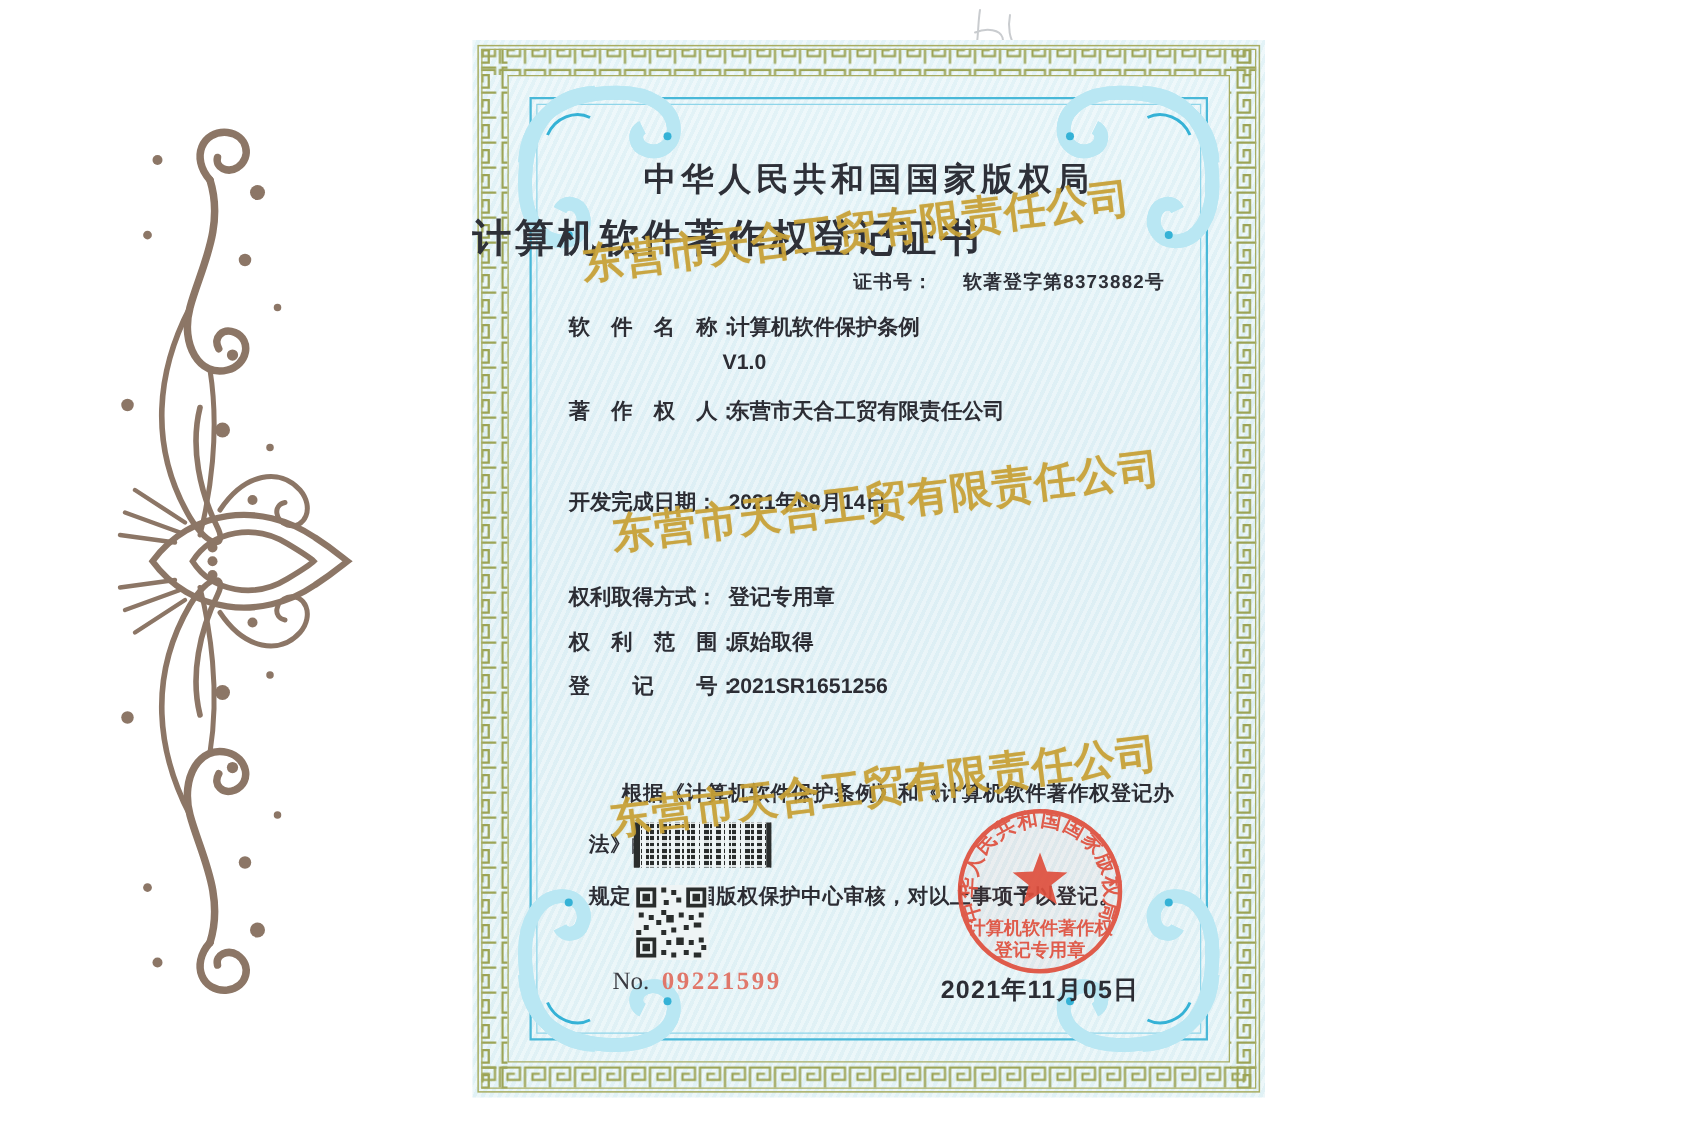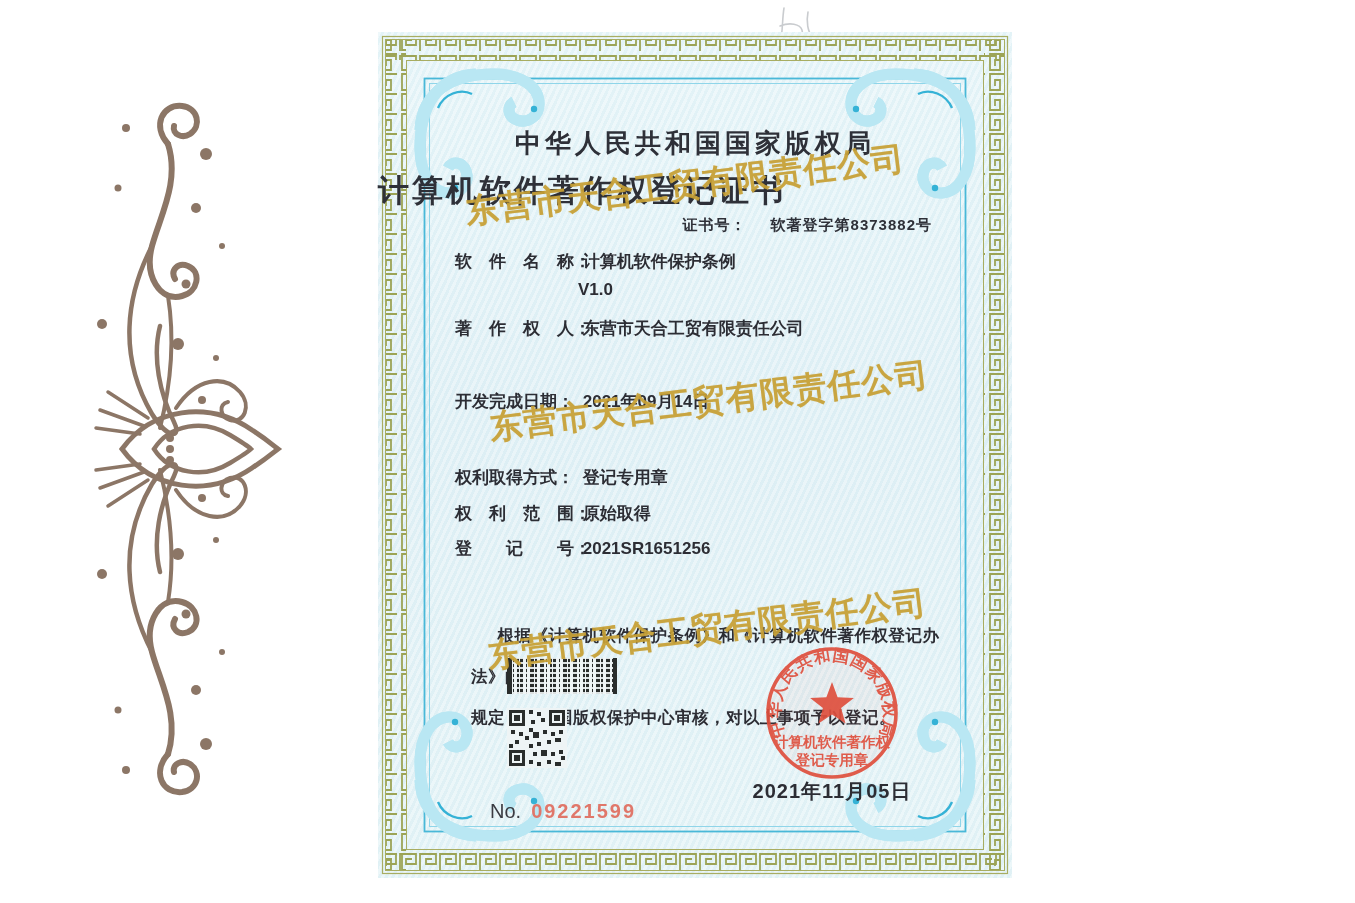--- a/index.html
+++ b/index.html
@@ -39,22 +39,22 @@
         #2a2d2c 0 4px, #eef4f5 4px 6px, #2a2d2c 6px 7px, #eef4f5 7px 10px,
         #2a2d2c 10px 12px,#eef4f5 12px 13px,#2a2d2c 13px 16px,#eef4f5 16px 19px,
         #2a2d2c 19px 20px,#eef4f5 20px 23px,#2a2d2c 23px 27px,#eef4f5 27px 28px,
         #2a2d2c 28px 30px,#eef4f5 30px 33px);
   }
   .barcode::before{content:"";position:absolute;left:0;top:0;width:5px;height:100%;background:#2a2d2c;}
   .barcode::after{content:"";position:absolute;right:0;top:0;width:4px;height:100%;background:#2a2d2c;}
 
   .qr{position:absolute;left:129px;top:676px;}
 
-  .serial{position:absolute;left:112px;top:768px;font-size:20px;color:#3a3b42;
-    font-family:Liberation Sans, sans-serif;}
+  .serial{position:absolute;left:112px;top:742px;font-size:20px;color:#3a3b42;
+    font-family:Liberation Serif, serif;}
   .serial .num{color:#e0776a;letter-spacing:2px;margin-left:10px;font-weight:bold;}
 
   .seal{position:absolute;left:384px;top:611px;}
   .seal-date{position:absolute;left:374px;top:746px;width:160px;text-align:center;
     font-size:20px;font-weight:bold;color:#2c2d34;letter-spacing:1px;}
 
   .wm{position:absolute;font-size:33px;font-weight:bold;letter-spacing:1px;white-space:nowrap;
     color:rgba(199,160,53,.90);transform-origin:left center;transform:rotate(-7deg);
     text-shadow:0 0 1px rgba(199,160,53,.4);z-index:6;pointer-events:none;}
   .wm1{left:88px;top:158px;}

